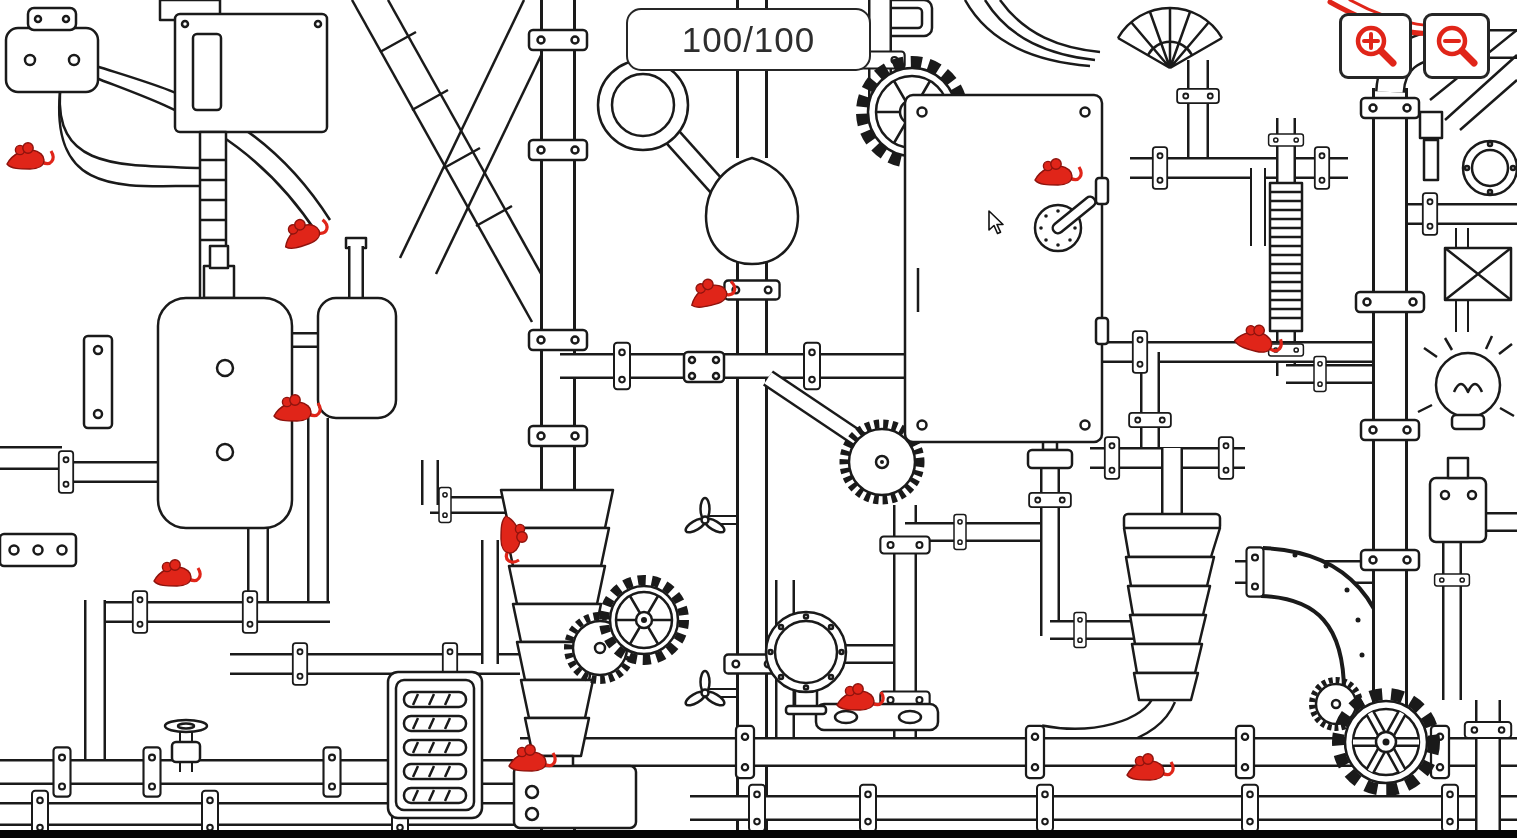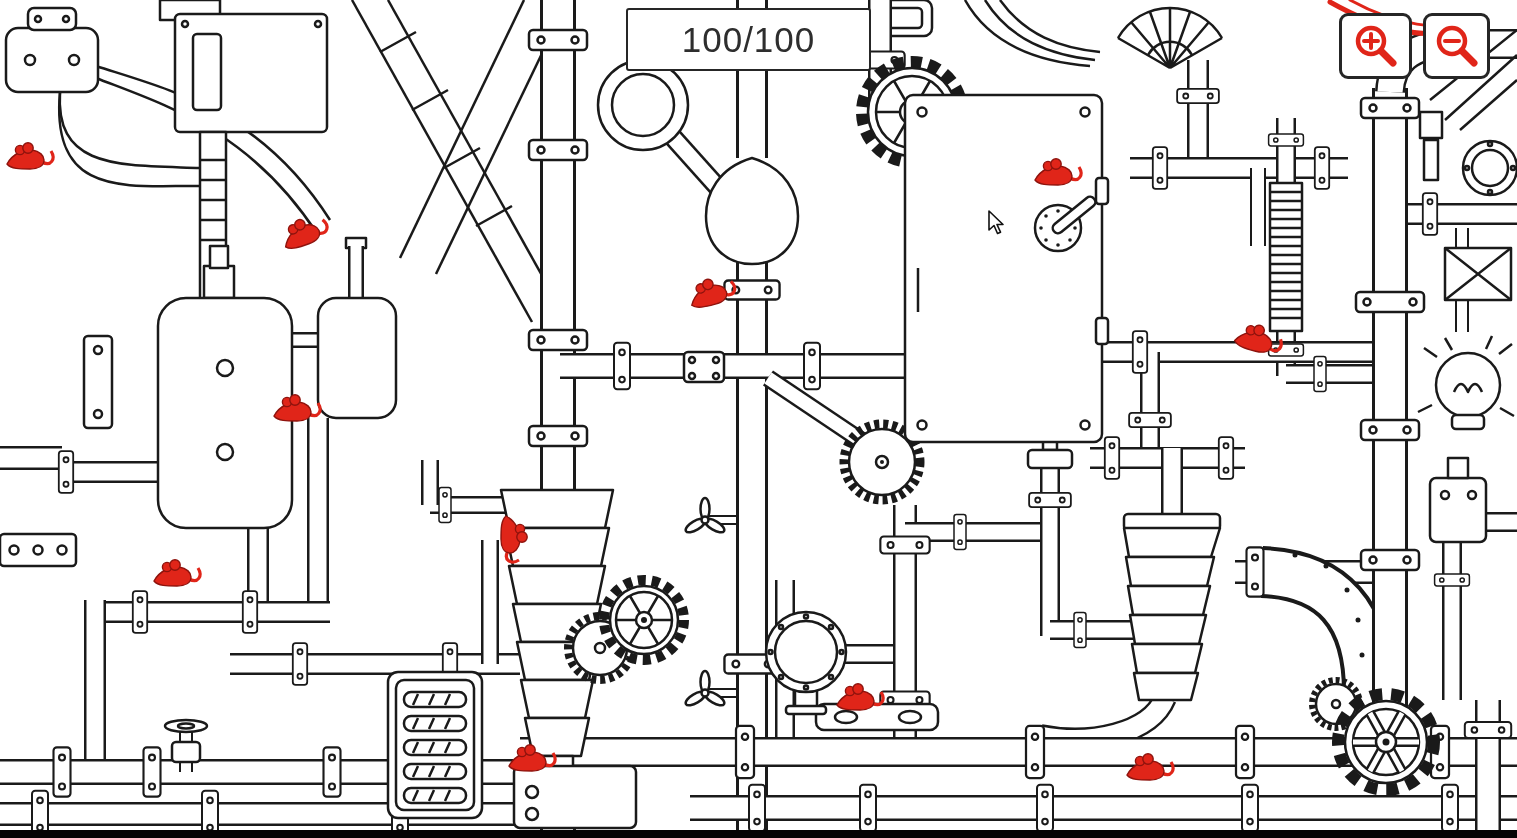--- a/index.html
+++ b/index.html
@@ -16,21 +16,21 @@
   .art{fill:#fff;stroke:var(--ink);stroke-width:2.5px;stroke-linejoin:round;}
   .p-out{stroke:var(--ink);fill:none;stroke-linecap:butt;}
   .p-in{stroke:#fff;fill:none;stroke-linecap:butt;}
   .teeth{fill:none;stroke:var(--ink);}
   .ln{fill:none;stroke:var(--ink);}
   .dot{fill:var(--ink);stroke:none;}
   .red{stroke:var(--accent);fill:none;stroke-linecap:round;}
 
   .counter{
     position:absolute;left:626px;top:8px;width:241px;height:59px;
-    background:#fff;border:2.5px solid #262626;border-radius:3px;
+    background:#fff;border:2.5px solid #262626;border-radius:15px;
     display:flex;align-items:center;justify-content:center;
     font-size:35px;color:#2e2e2e;letter-spacing:1px;z-index:20;
   }
   .zoom-btn{
     position:absolute;top:13px;height:66px;background:#fff;
     border:3px solid #262626;border-radius:9px;padding:0;
     display:flex;align-items:center;justify-content:center;cursor:pointer;z-index:20;
   }
   .zoom-btn svg{display:block;}
   #zoomin{left:1339px;width:73px;}

